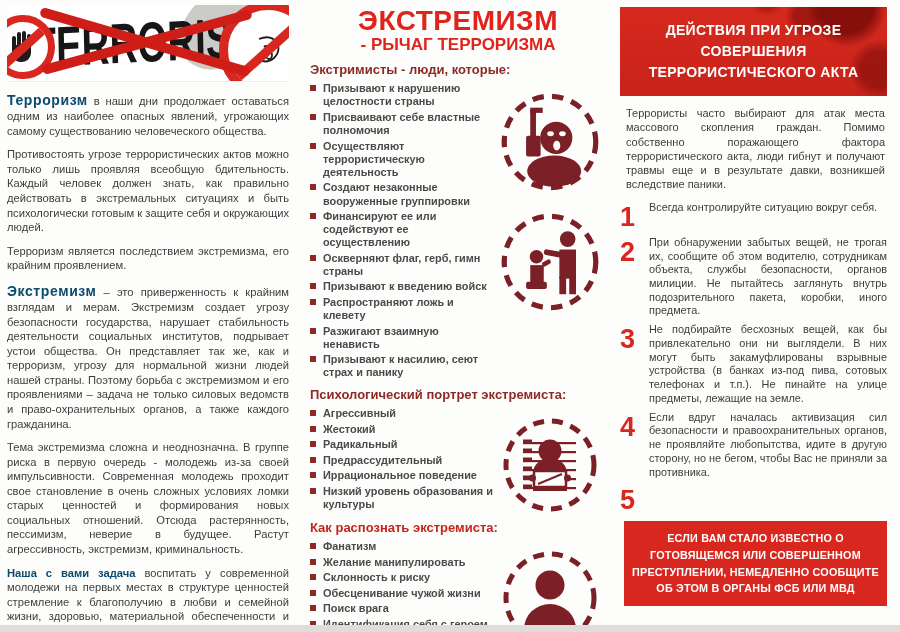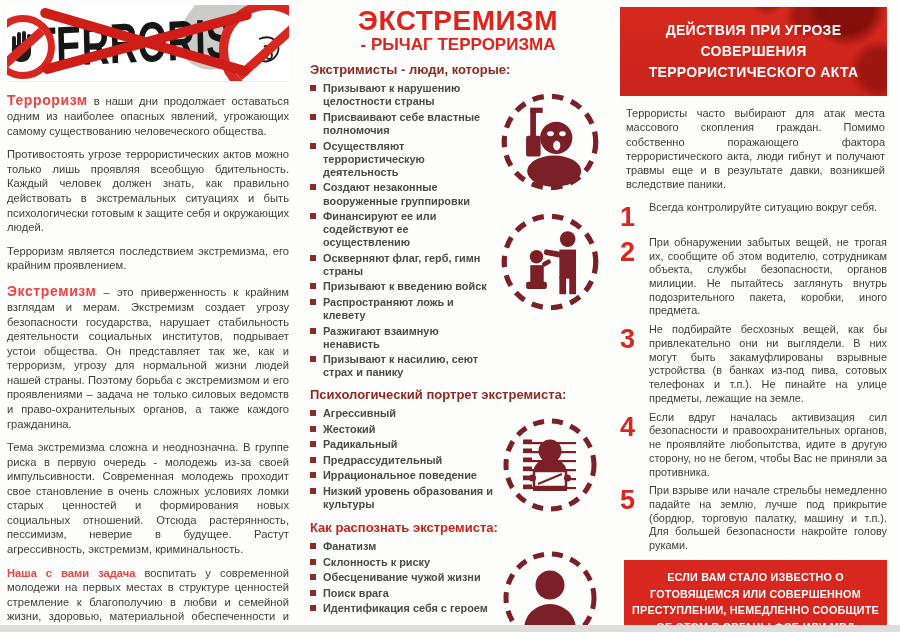--- a/index.html
+++ b/index.html
@@ -20,21 +20,21 @@
     position:absolute; left:50%; top:50%; white-space:nowrap;
     transform:translate(-50%,-50%) scale(0.94,1.38) rotate(-2deg);
     font-size:41px; font-weight:900; letter-spacing:0px; color:#161616;
   }
   .xmark { position:absolute; inset:0; width:100%; height:100%; }
   .banner-sign { position:absolute; border-radius:50%; background:#fff; border:7px solid #d8271f; display:flex; align-items:center; justify-content:center; overflow:hidden; }
   .banner-sign .bar { position:absolute; width:130%; height:9px; background:#d8271f; transform:rotate(-42deg); }
   .sign-left  { width:50px; height:50px; left:-16px; top:10px; }
   .sign-right { width:80px; height:80px; right:-28px; top:-4px; border-width:9px; }
   .lp p { text-align:justify; font-size:11.2px; line-height:1.3; margin:0 0 9px; }
-  .lead-red { color:#ef4444; font-weight:bold; }
+  .lead-red { color:#0c4a6e; font-weight:bold; }
   .lead-big { font-size:14px; letter-spacing:0.6px; }
 
   
   .col-mid { width:316px; flex:none; padding:6px 8px 0 12px; box-sizing:border-box; }
   .m-title1 { color:#e0241c; font-size:28px; font-weight:900; text-align:center; letter-spacing:0.5px; line-height:1.05; }
   .m-title2 { color:#e0241c; font-size:17px; font-weight:900; text-align:center; margin-bottom:7px; }
   .m-head  { color:#8c2a24; font-weight:bold; font-size:13px; margin:5px 0 5px; }
   .m-head.bright { color:#c4251d; }
   .sec { display:flex; }
   .sec .txt { flex:1; min-width:0;font-weight:bold; }
@@ -201,20 +201,21 @@
           <circle cx="67.5" cy="63" r="3.5" fill="#7a2026"></circle>
         </svg>
       </div>
     </div>
 
     <div class="m-head bright">Как распознать экстремиста:</div>
     <div class="sec">
       <div class="txt">
         <ul class="blist">
           <li>Фанатизм</li>
+          <li>Желание манипулировать</li>
           <li>Склонность к риску</li>
           <li>Обесценивание чужой жизни</li>
           <li>Поиск врага</li>
           <li>Идентификация себя с героем</li>
         </ul>
       </div>
       <div class="icons">
         <svg class="micon" width="100" height="100" viewBox="0 0 100 100">
           <circle cx="50" cy="50" r="44" fill="none" stroke="#7a2026" stroke-width="5" stroke-dasharray="11 8"></circle>
           <g fill="#7a2026">
@@ -244,19 +245,18 @@
     <div class="step">
       <div class="num">3</div>
       <div class="stxt">Не подбирайте бесхозных вещей, как бы привлекательно они ни выглядели. В них могут быть закамуфлированы взрывные устройства (в банках из-под пива, сотовых телефонах и т.п.). Не пинайте на улице предметы, лежащие на земле.</div>
     </div>
     <div class="step">
       <div class="num">4</div>
       <div class="stxt">Если вдруг началась активизация сил безопасности и правоохранительных органов, не проявляйте любопытства, идите в другую сторону, но не бегом, чтобы Вас не приняли за противника.</div>
     </div>
     <div class="step">
       <div class="num">5</div>
-      <div class="stxt">При взрыве или начале стрельбы немедленно падайте на землю, лучше под прикрытие (бордюр, торговую палатку, машину и т.п.). Для большей безопасности накройте голову руками.</div>
     </div>
 
     <div class="alert">ЕСЛИ ВАМ СТАЛО ИЗВЕСТНО О ГОТОВЯЩЕМСЯ ИЛИ СОВЕРШЕННОМ ПРЕСТУПЛЕНИИ, НЕМЕДЛЕННО СООБЩИТЕ ОБ ЭТОМ В ОРГАНЫ ФСБ ИЛИ МВД</div>
 
   </div>
 </div>
 
 </body></html>

